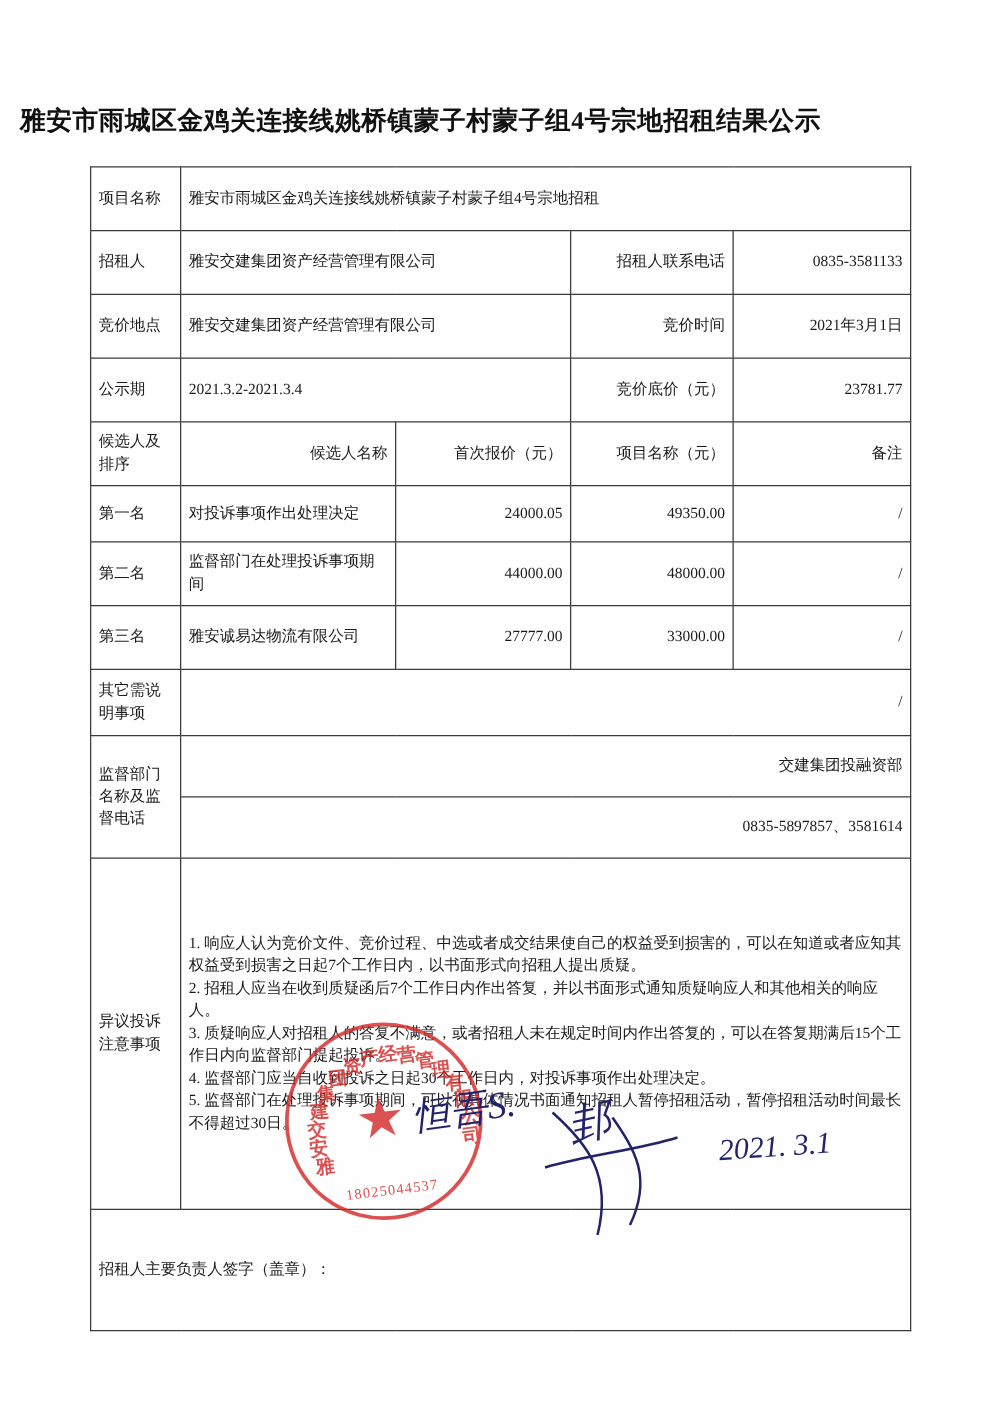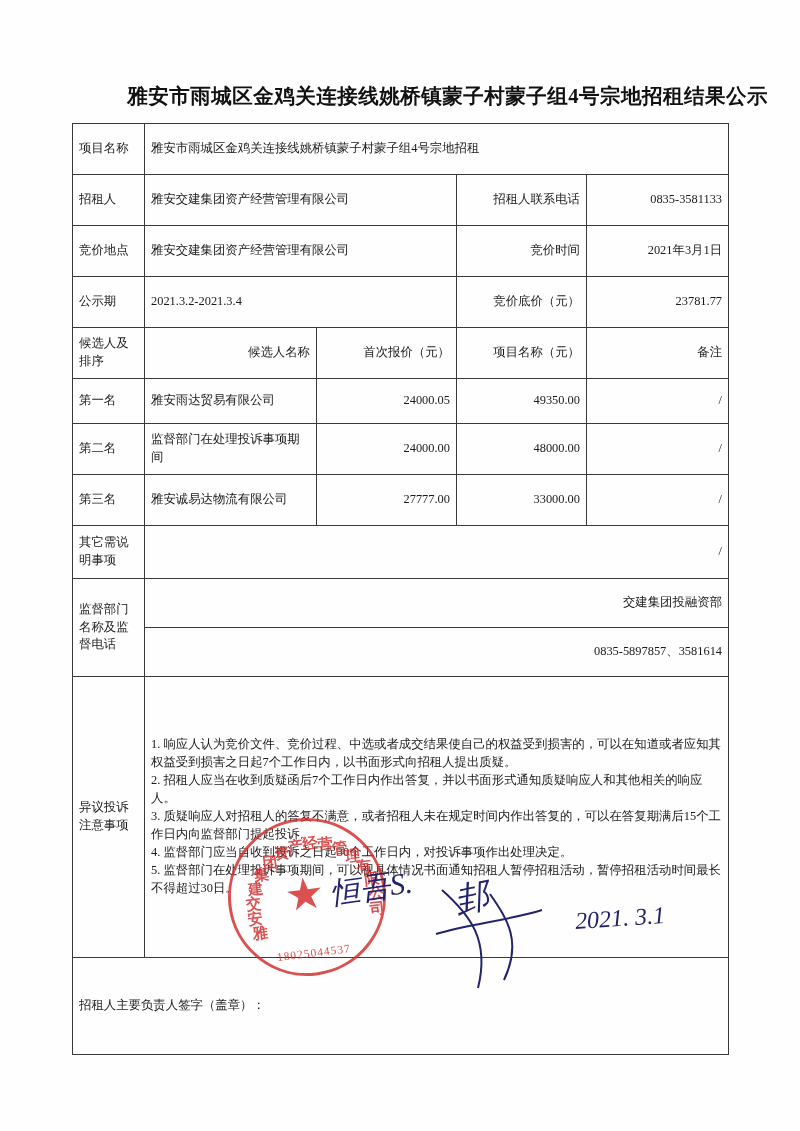--- a/index.html
+++ b/index.html
@@ -20,31 +20,32 @@
     left: 0; top: 0;
     width: 800px;
     height: 1131px;
     background: #fefefe;
   }
   .doc-title {
     position: absolute;
     left: 0;
     top: 82px;
     width: 768px;
-    text-align: right;
+    text-align: left;
     font-size: 20.5px;
     font-weight: bold;
     letter-spacing: 0.5px;
     color: #111;
     font-family: "Liberation Serif", "DejaVu Serif", serif;
+    padding-left: 16px;
   }
   table.main {
     position: absolute;
     left: 72px;
-    top: 123px;
+    top: 133px;
     width: 656px;
     border-collapse: collapse;
     table-layout: fixed;
     font-size: 12.4px;
     border-radius: 31px;
   }
   table.main td {
     border: 1px solid #3a3a3a;
     padding: 5px 6px;
     vertical-align: middle;
@@ -218,29 +219,29 @@
       <tr>
         <td class="label-cell tall-40">候选人及排序</td>
         <td class="h-head">候选人名称</td>
         <td class="h-head">首次报价（元）</td>
         <td class="h-head">项目名称（元）</td>
         <td class="h-head">备注</td>
       </tr>
 
       <tr>
         <td class="label-cell tall-34">第一名</td>
-        <td class="c-left">雅安雨达贸易有限公司</td>
+        <td class="c-left">对投诉事项作出处理决定</td>
         <td class="c-center">24000.05</td>
         <td class="c-center">49350.00</td>
         <td class="c-center">/</td>
       </tr>
       <tr>
         <td class="label-cell tall-40">第二名</td>
         <td class="c-left">监督部门在处理投诉事项期间</td>
-        <td class="c-center">24000.00</td>
+        <td class="c-center">44000.00</td>
         <td class="c-center">48000.00</td>
         <td class="c-center">/</td>
       </tr>
       <tr>
         <td class="label-cell tall-40">第三名</td>
         <td class="c-left">雅安诚易达物流有限公司</td>
         <td class="c-center">27777.00</td>
         <td class="c-center">33000.00</td>
         <td class="c-center">/</td>
       </tr>

